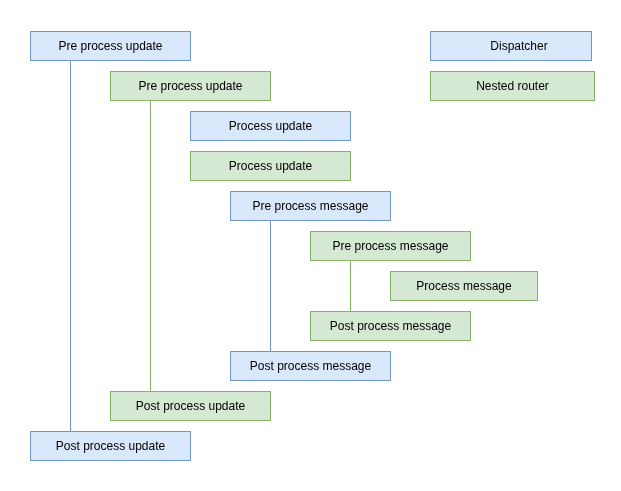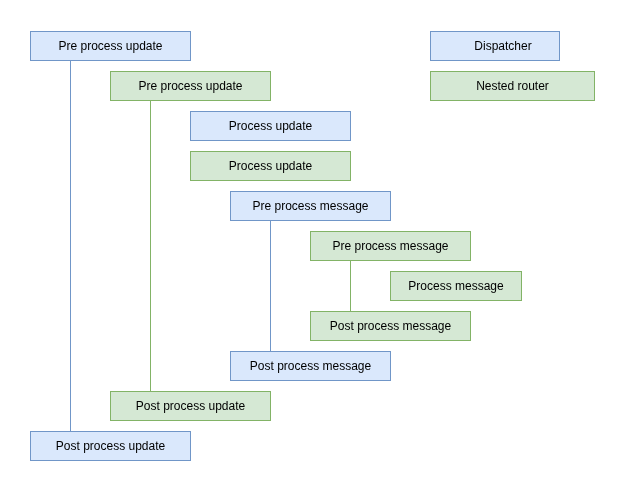--- a/index.html
+++ b/index.html
@@ -76,37 +76,37 @@
       </div>
       <div class="node nested" style="left: 190px; top: 151px; width: 161px; height: 30px;">
         <span>Process update</span>
       </div>
       <div class="node dispatcher" style="left: 230px; top: 191px; width: 161px; height: 30px;">
         <span>Pre process message</span>
       </div>
       <div class="node nested" style="left: 310px; top: 231px; width: 161px; height: 30px;">
         <span>Pre process message</span>
       </div>
-      <div class="node nested" style="left: 390px; top: 271px; width: 132px; height: 30px;">
+      <div class="node nested" style="left: 390px; top: 271px; width: 148px; height: 30px;">
         <span>Process message</span>
       </div>
       <div class="node nested" style="left: 310px; top: 311px; width: 161px; height: 30px;">
         <span>Post process message</span>
       </div>
       <div class="node dispatcher" style="left: 230px; top: 351px; width: 161px; height: 30px;">
         <span>Post process message</span>
       </div>
       <div class="node nested" style="left: 110px; top: 391px; width: 161px; height: 30px;">
         <span>Post process update</span>
       </div>
       <div class="node dispatcher" style="left: 30px; top: 431px; width: 161px; height: 30px;">
         <span>Post process update</span>
       </div>
     </div>
   <div id="legend-layer">
-      <div class="node dispatcher" style="left: 430px; top: 31px; width: 130px; height: 30px; padding-left: 16px;">
+      <div class="node dispatcher" style="left: 430px; top: 31px; width: 162px; height: 30px; padding-left: 16px;">
         <span>Dispatcher</span>
       </div>
       <div class="node nested" style="left: 430px; top: 71px; width: 165px; height: 30px;">
         <span>Nested router</span>
       </div>
     </div>
 </div>
 
 </body></html>

